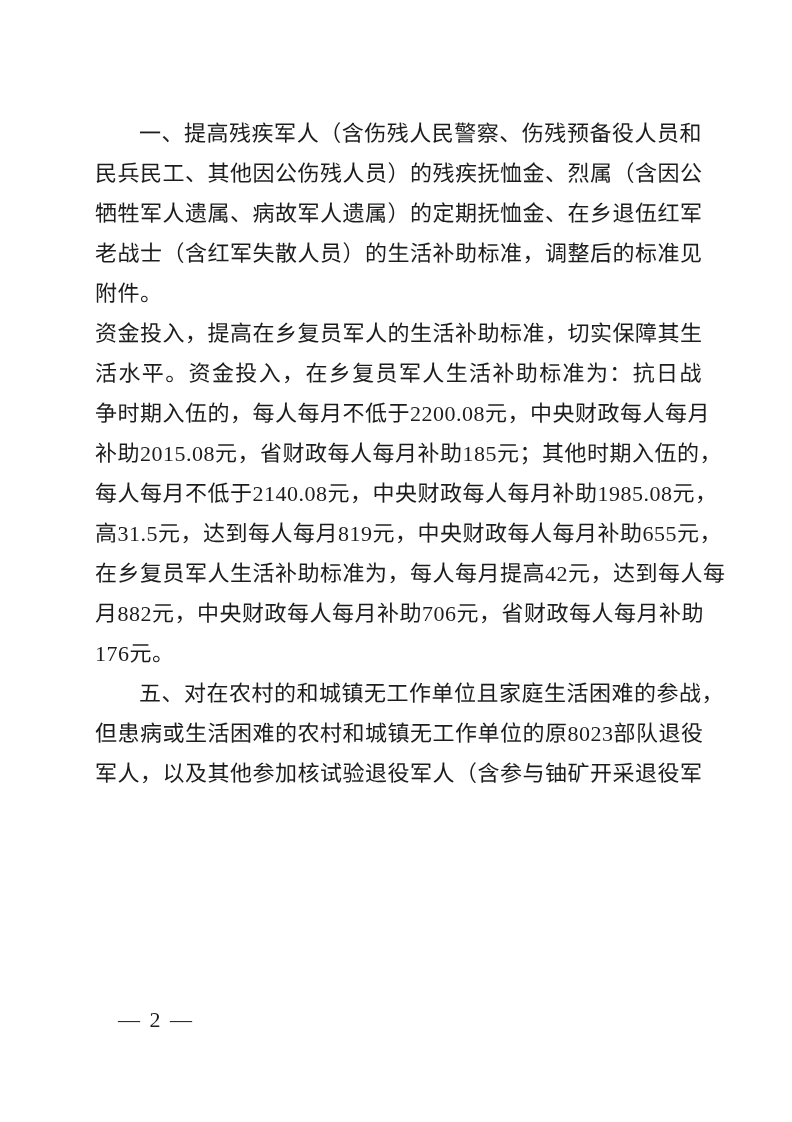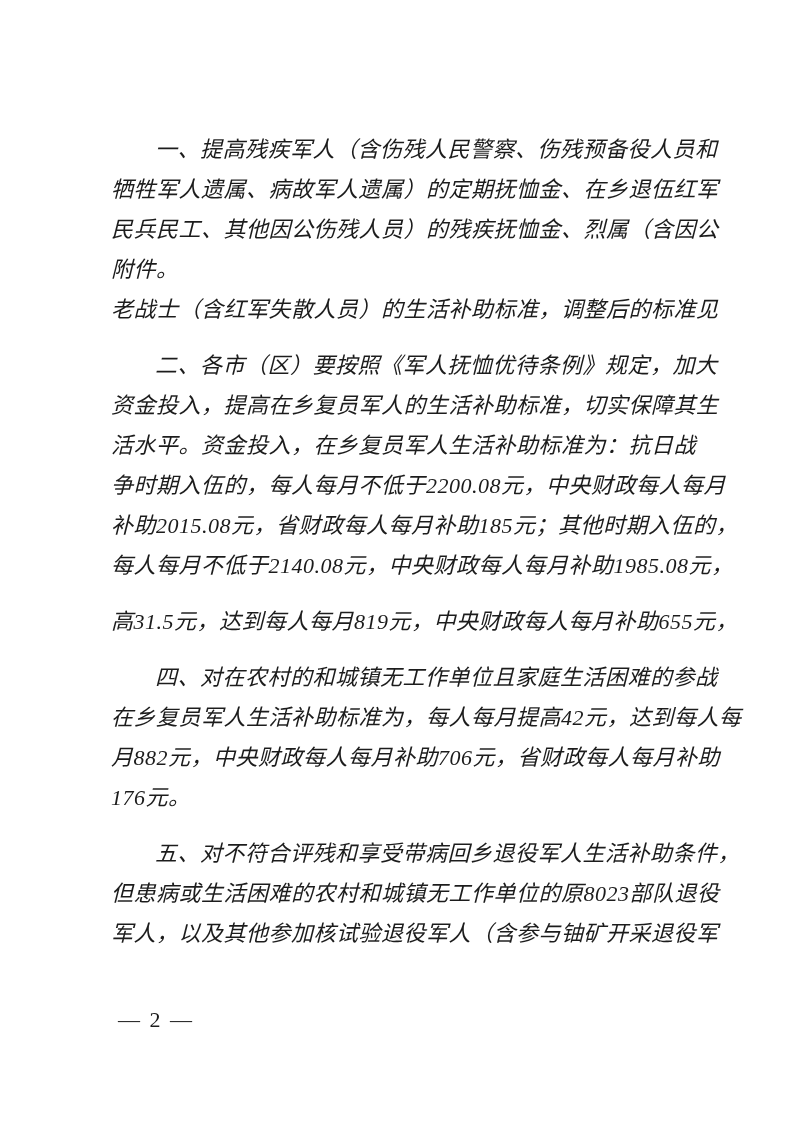--- a/index.html
+++ b/index.html
@@ -23,23 +23,22 @@
     height: 1122px;
     background: #ffffff;
   }
   .doc-body {
     position: absolute;
     left: 95px;
     top: 114px;
     width: 607px;
   }
   .para {
-    margin: 16px;
+    margin: 0;
     padding: 0;
-    font-style: italic;
   }
   .line {
     font-size: 22px;
     line-height: 40px;
     height: 40px;
     white-space: nowrap;
     text-align: justify;
     
     text-align-last: justify;
     letter-spacing: 0.5px;
@@ -60,42 +59,40 @@
     color: #1c1c1c;
   }
 </style>
 </head>
 <body>
 
 <div class="page">
   <div class="doc-body">
       <div class="para">
         <div class="line first">一、提高残疾军人（含伤残人民警察、伤残预备役人员和</div>
+        <div class="line">民兵民工、其他因公伤残人员）的残疾抚恤金、烈属（含因公</div>
         <div class="line">牺牲军人遗属、病故军人遗属）的定期抚恤金、在乡退伍红军</div>
-        <div class="line">民兵民工、其他因公伤残人员）的残疾抚恤金、烈属（含因公</div>
+        <div class="line">老战士（含红军失散人员）的生活补助标准，调整后的标准见</div>
         <div class="line last">附件。</div>
-        <div class="line">老战士（含红军失散人员）的生活补助标准，调整后的标准见</div>
       </div>
       <div class="para">
-        <div class="line first">二、各市（区）要按照《军人抚恤优待条例》规定，加大</div>
         <div class="line">资金投入，提高在乡复员军人的生活补助标准，切实保障其生</div>
         <div class="line">活水平。资金投入，在乡复员军人生活补助标准为：抗日战</div>
         <div class="line">争时期入伍的，每人每月不低于2200.08元，中央财政每人每月</div>
         <div class="line">补助2015.08元，省财政每人每月补助185元；其他时期入伍的，</div>
         <div class="line">每人每月不低于2140.08元，中央财政每人每月补助1985.08元，</div>
       </div>
       <div class="para">
         <div class="line">高31.5元，达到每人每月819元，中央财政每人每月补助655元，</div>
       </div>
       <div class="para">
-        <div class="line first">四、对在农村的和城镇无工作单位且家庭生活困难的参战</div>
         <div class="line">在乡复员军人生活补助标准为，每人每月提高42元，达到每人每</div>
         <div class="line">月882元，中央财政每人每月补助706元，省财政每人每月补助</div>
         <div class="line last">176元。</div>
       </div>
       <div class="para">
-        <div class="line first">五、对不符合评残和享受带病回乡退役军人生活补助条件，</div>
+        <div class="line first">五、对在农村的和城镇无工作单位且家庭生活困难的参战，</div>
         <div class="line">但患病或生活困难的农村和城镇无工作单位的原8023部队退役</div>
         <div class="line">军人，以及其他参加核试验退役军人（含参与铀矿开采退役军</div>
       </div>
     </div>
   <div class="page-number">— 2 —</div>
 </div>
 
 </body></html>

